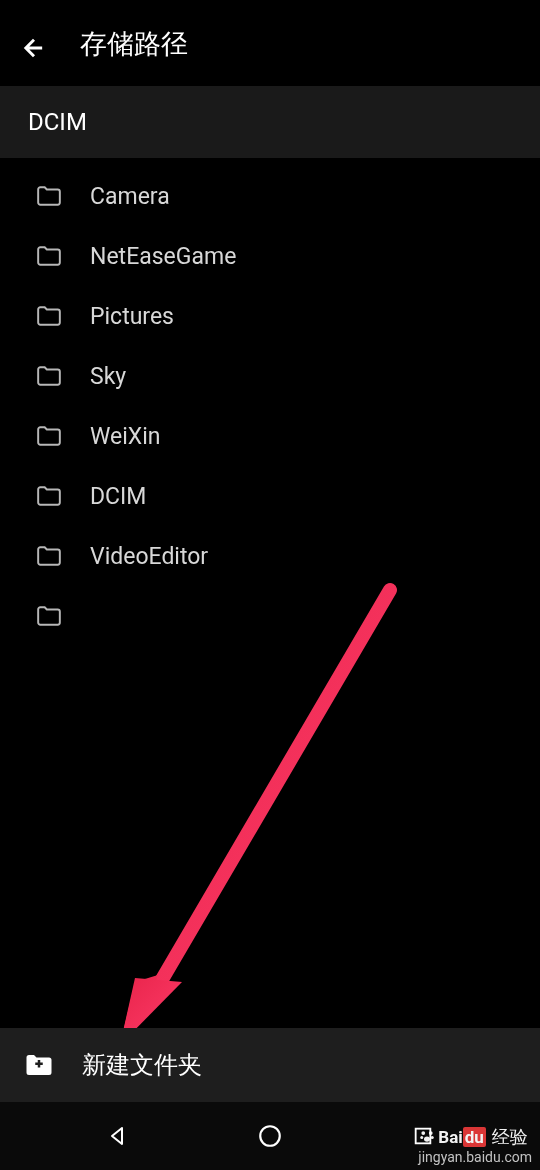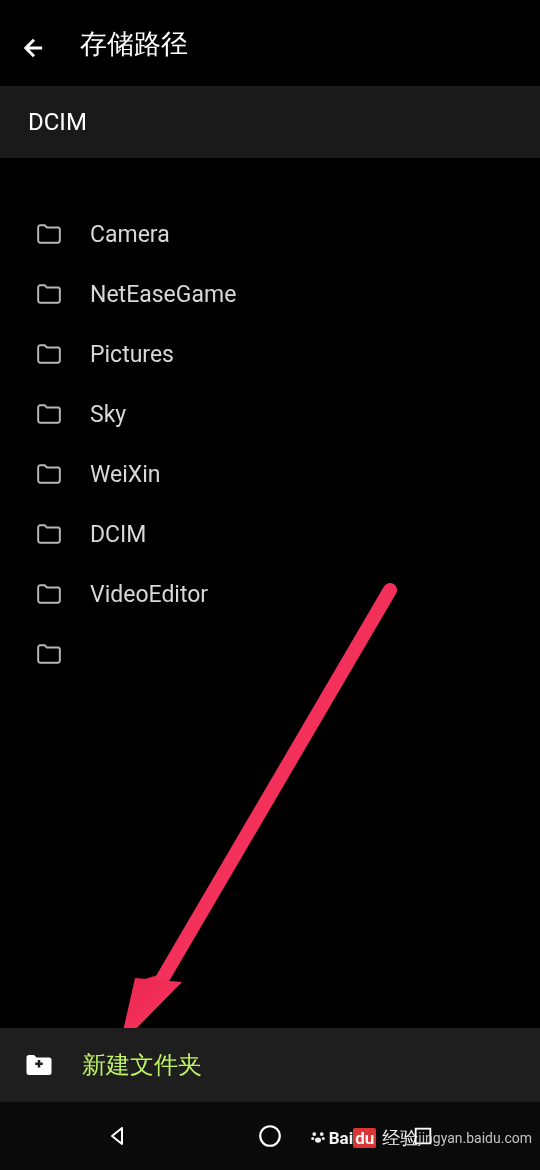--- a/index.html
+++ b/index.html
@@ -34,21 +34,20 @@
       color: #ffffff;
     }
     .breadcrumb {
       background: #1a1a1a;
       padding: 22px 28px;
       font-size: 24px;
       color: #ffffff;
     }
     .folder-list {
       padding: 8px;
-      margin-top: 38px;
     }
     .folder-item {
       display: flex;
       align-items: center;
       padding: 16px 28px;
       gap: 28px;
       cursor: pointer;
       height: 60px;
     }
     .folder-icon {
@@ -81,21 +80,21 @@
       gap: 28px;
       cursor: pointer;
       height: 74px;
     }
     .new-folder-icon {
       display: flex;
       align-items: center;
     }
     .new-folder-label {
       font-size: 24px;
-      color: #bef264;
+      color: #ffffff;
       text-align: right;
     }
     .nav-bar {
       position: absolute;
       bottom: 0;
       left: 0;
       right: 0;
       height: 68px;
       background: #0a0a0a;
       display: flex;
@@ -105,24 +104,25 @@
     }
     .nav-item {
       cursor: pointer;
       display: flex;
       align-items: center;
       justify-content: center;
       flex: 1;
     }
     .watermark {
       position: absolute;
-      bottom: 20px;
+      bottom: 5px;
       right: 8px;
       display: flex;
-      align-items: center;
+      flex-direction: column;
+      align-items: flex-start;
       opacity: 0.95;
     }
     .watermark-top {
       display: flex;
       align-items: center;
       gap: 2px;
     }
     .watermark-paw {
       font-size: 14px;
       color: #ffffff;

